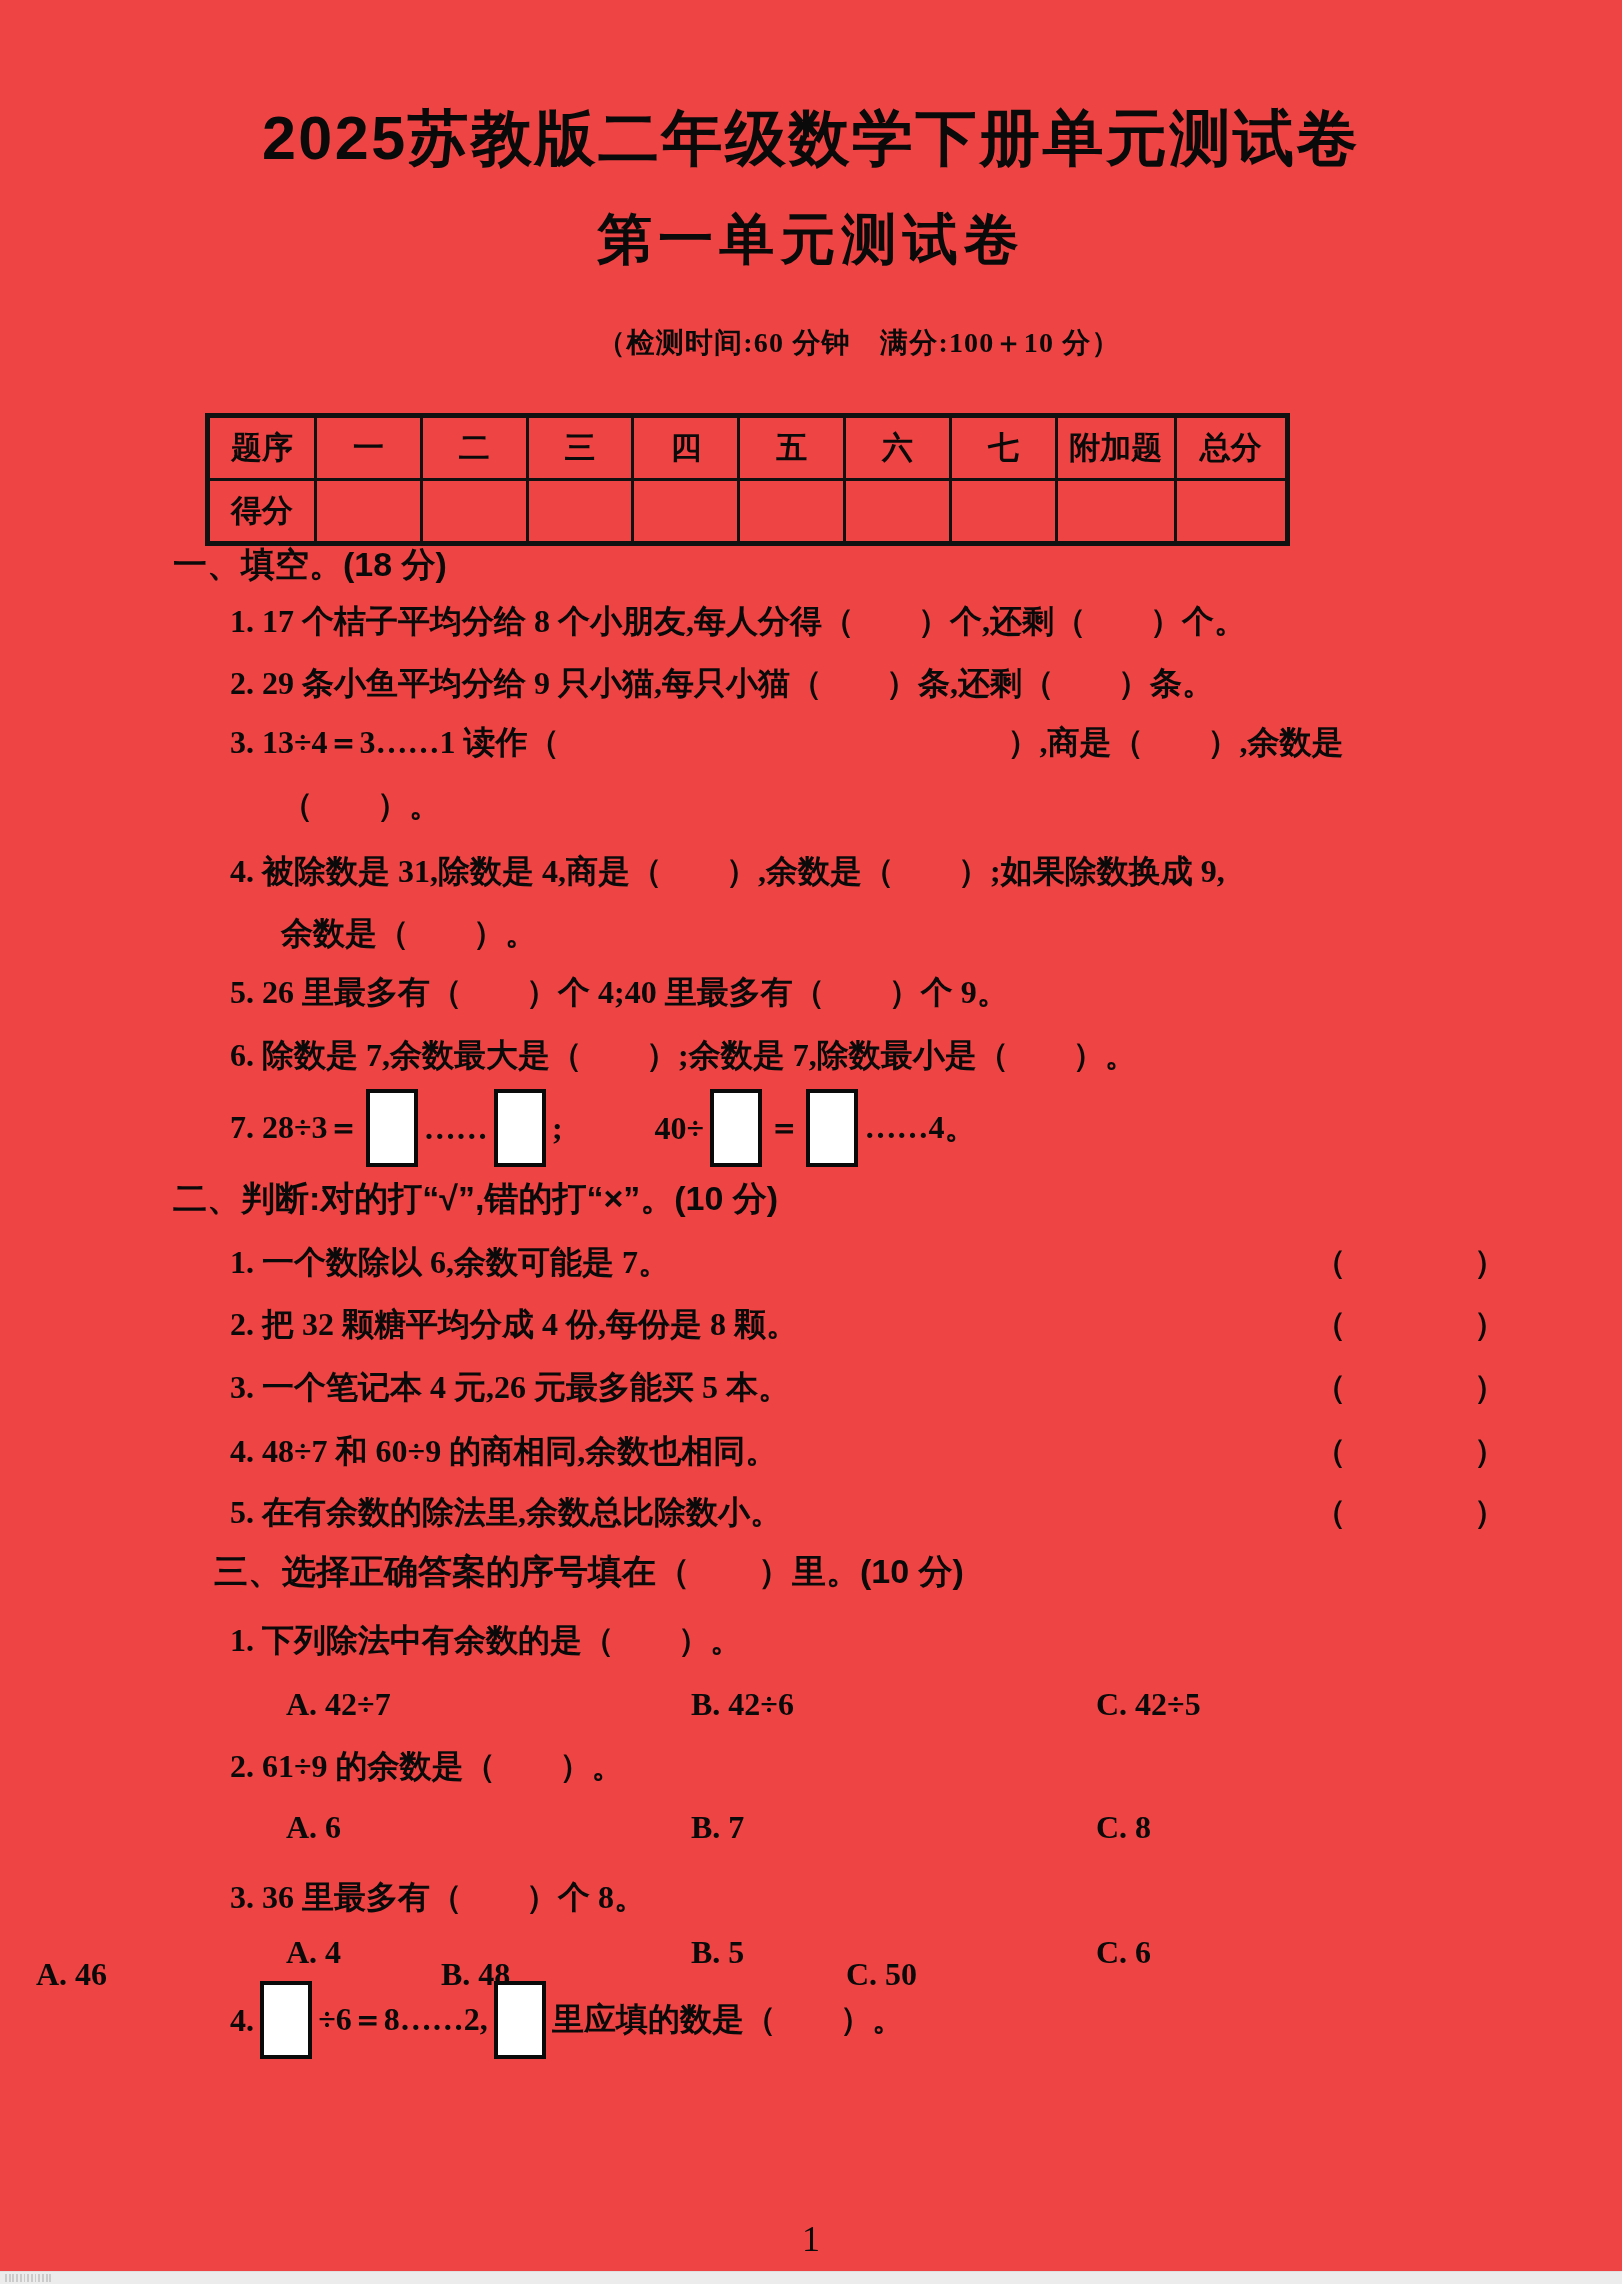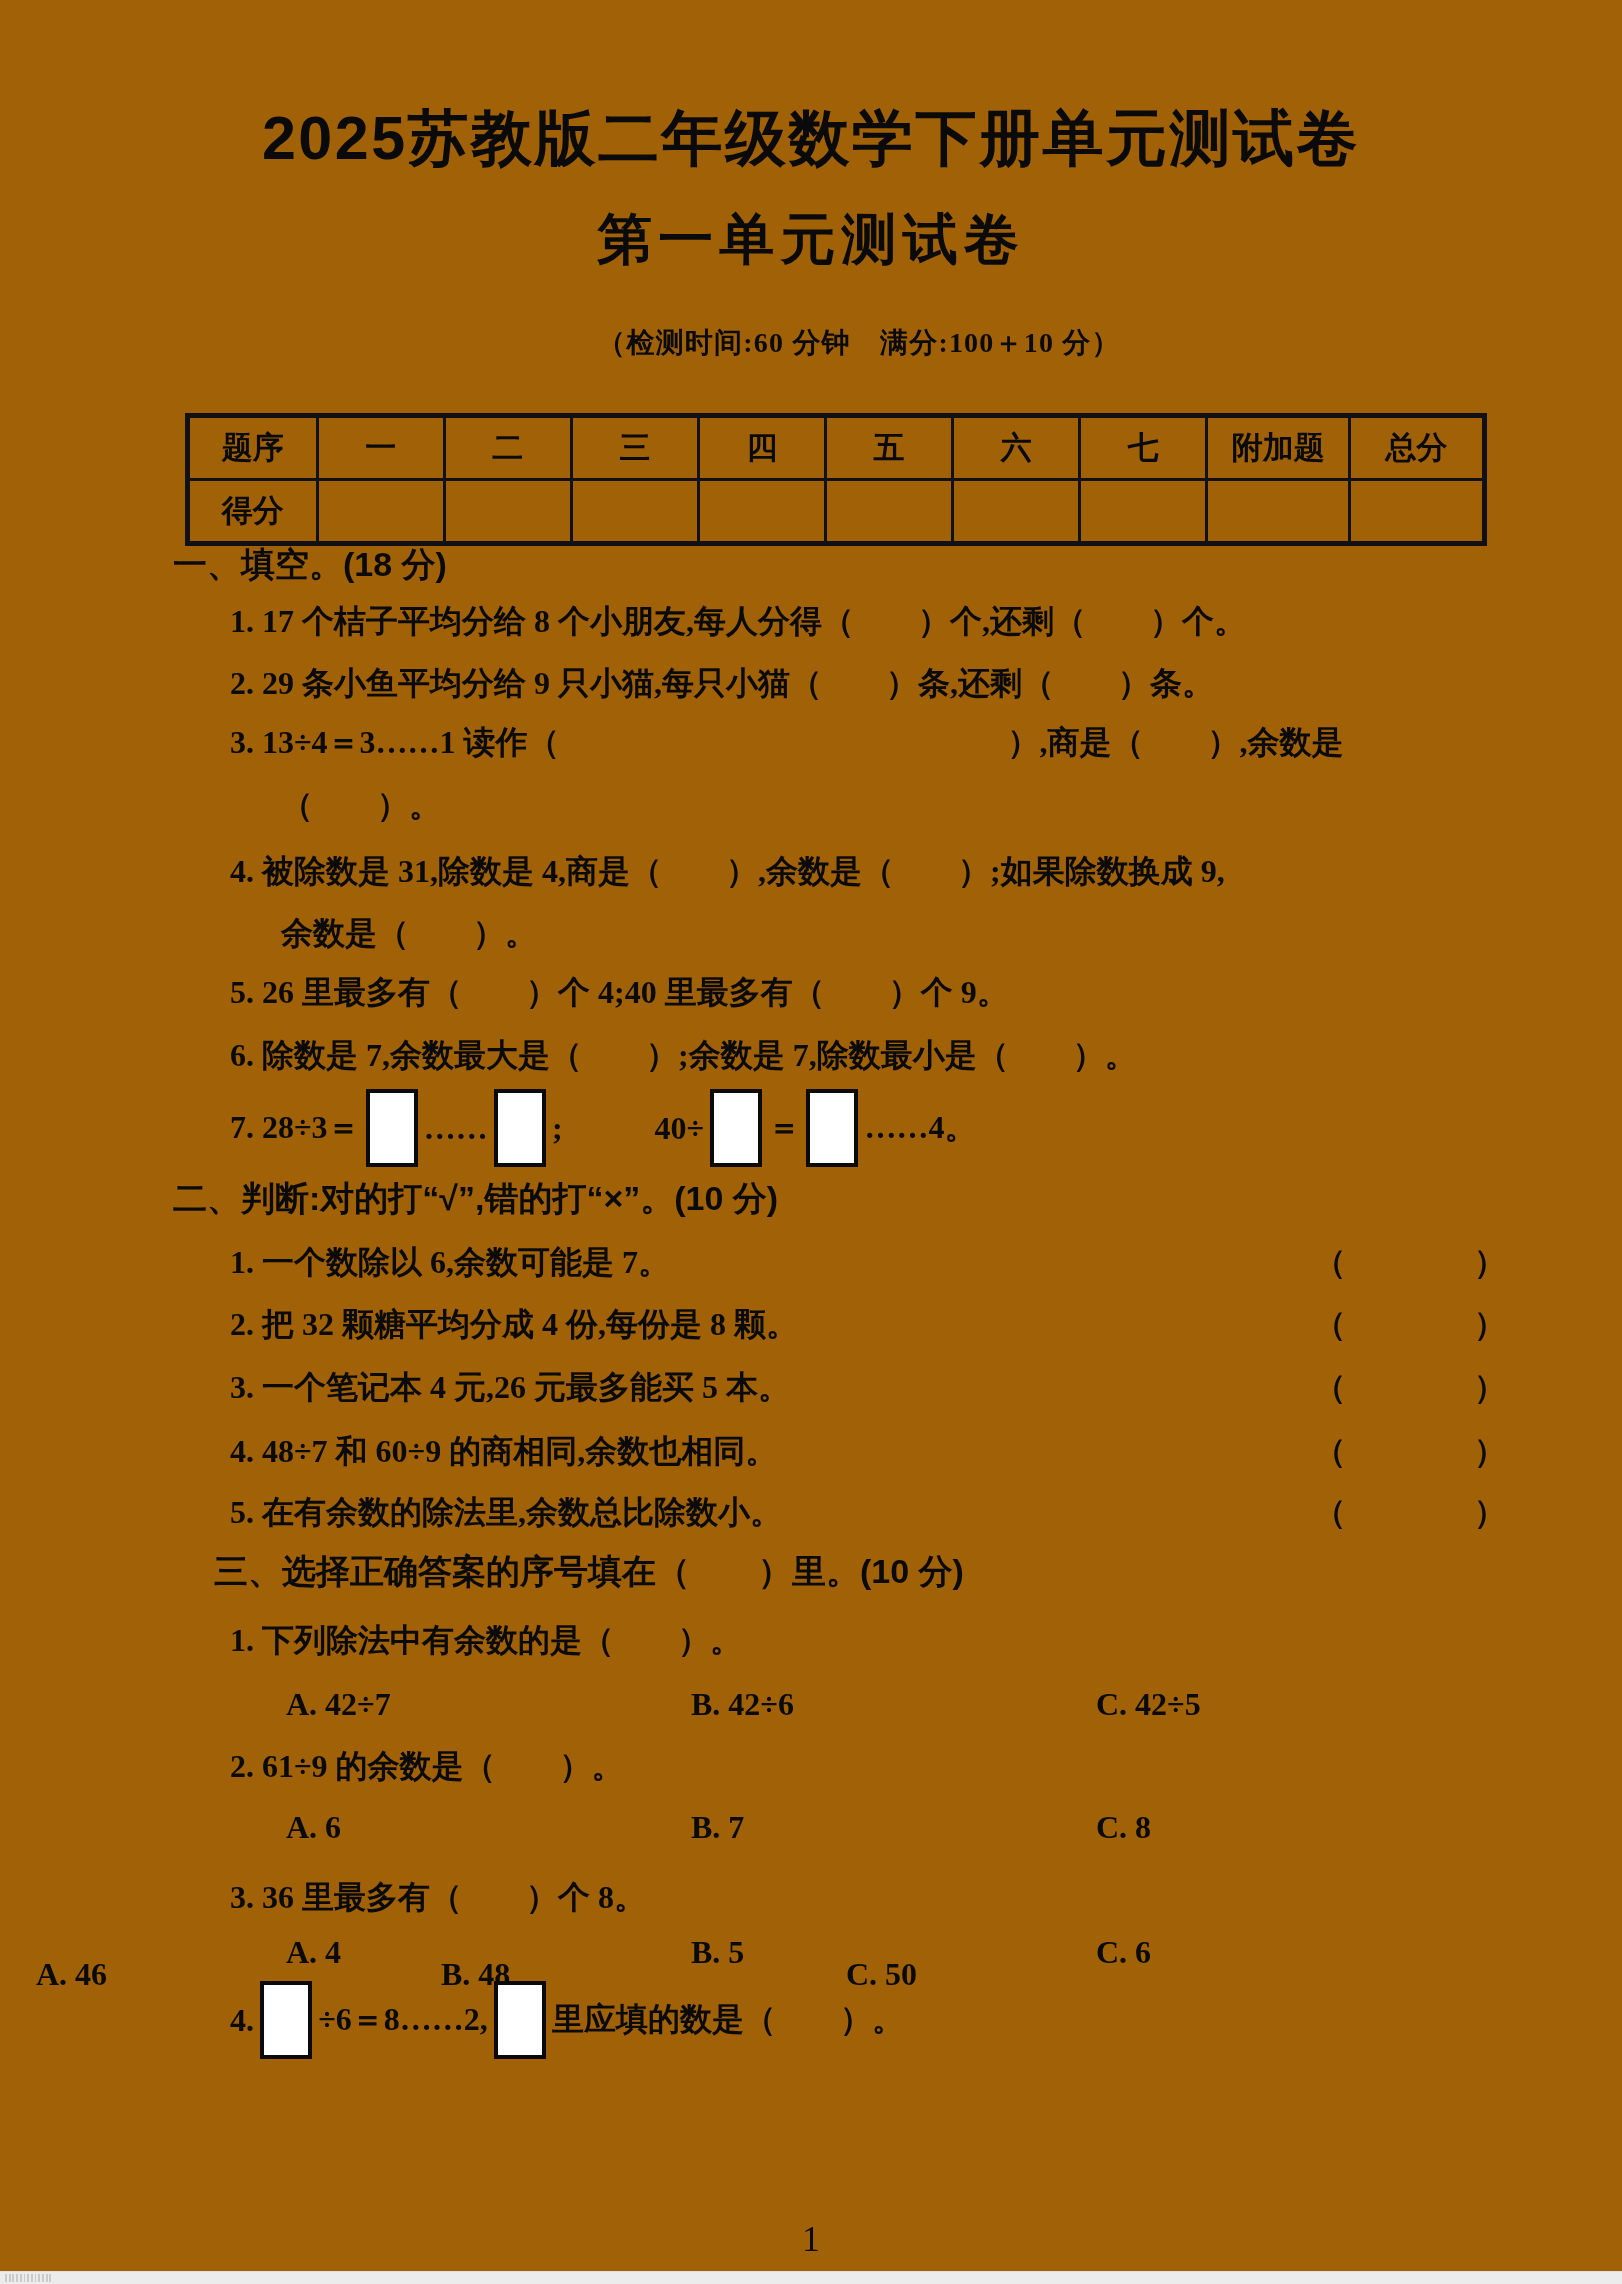--- a/index.html
+++ b/index.html
@@ -1,40 +1,40 @@
 <!DOCTYPE html>
 <html style="font-size:9.8px"><head>
 <meta charset="utf-8">
 <style>
   html,body{margin:0;padding:0;background:#9a9a9a;}
   .page{
     position:relative;
     width:1622px;height:2284px;
-    background:#a16207;
+    background:#ef4444;
     overflow:hidden;
     font-family:"Liberation Serif","DejaVu Serif",serif;
     color:#0a0a0a;
   }
   .center-line{position:absolute;left:0;width:100%;text-align:center;white-space:nowrap;}
   .title{
     top:98px;
     font-family:"Liberation Sans","DejaVu Sans",sans-serif;
     font-weight:900;font-size:61px;letter-spacing:2.5px;
   }
   .subtitle{
     top:203px;
     font-family:"Liberation Sans","DejaVu Sans",sans-serif;
     font-weight:900;font-size:55px;letter-spacing:6.1px;
   }
   .examinfo{
     top:324px;
     font-weight:bold;font-size:28px;letter-spacing:1.2px;margin-left:48px;
   }
   table.score-table{
-    position:absolute;left:185px;top:413px;width:1302px;
+    position:absolute;left:205px;top:413px;width:1085px;
     border-collapse:collapse;table-layout:fixed;
     border:5.5px solid #111;
   }
   table.score-table td{
     border:3.1px solid #111;height:58px;
     text-align:center;vertical-align:middle;
     font-weight:bold;font-size:31px;
     overflow:hidden;white-space:nowrap;
   }
   col.cw-label{width:10%;}

